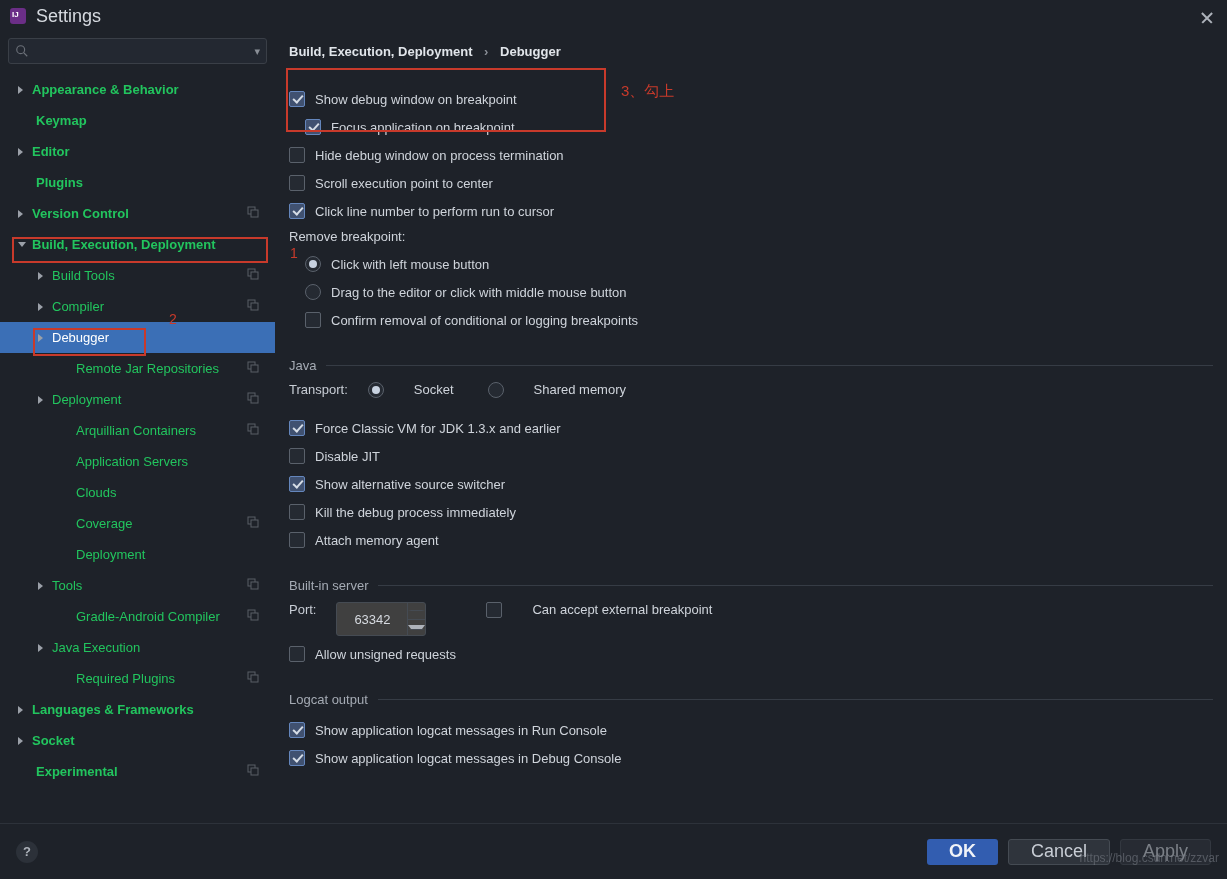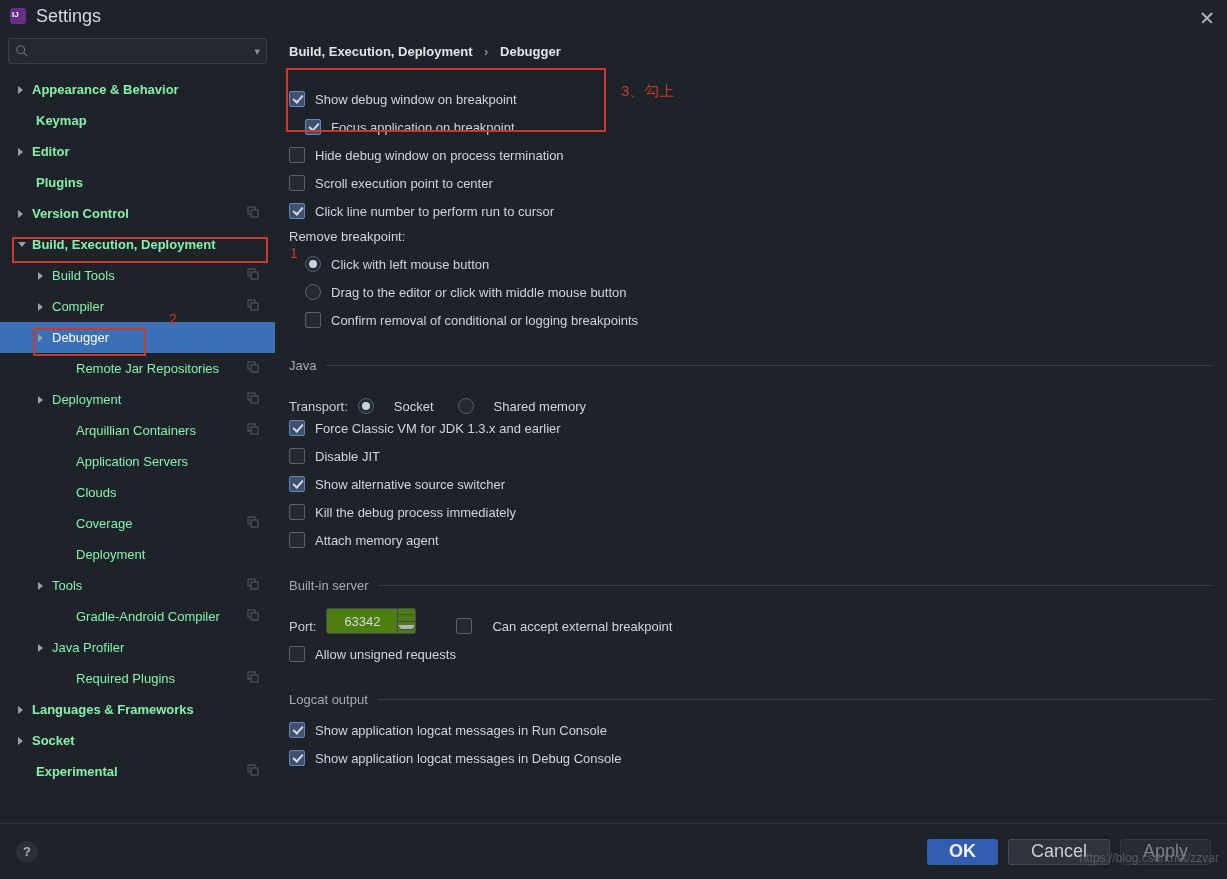--- a/index.html
+++ b/index.html
@@ -11,21 +11,21 @@
 .titlebar .close-x{margin-left:auto;width:16px;height:16px;cursor:pointer;color:#aeb3bb;}
 .titlebar .close-x:before,.titlebar .close-x:after{content:"";position:absolute;width:14px;height:1.5px;background:#aeb3bb;top:17px;right:13px;}
 .titlebar .close-x:before{transform:rotate(45deg);}
 .titlebar .close-x:after{transform:rotate(-45deg);}
 .body{display:flex;height:790px;}
 
 .sidebar{width:275px;padding:6px 0 0 0;position:relative;}
 .search{margin:0 8px 10px 8px;height:26px;background:#232831;border:1px solid #3a3f47;border-radius:3px;display:flex;align-items:center;padding:0 6px;}
 .search svg{width:14px;height:14px;opacity:.6;}
 .search input{background:transparent;border:none;outline:none;color:#c8cdd5;margin-left:4px;flex:1;font-size:12px;}
-.tree-item{height:31px;display:flex;align-items:center;cursor:pointer;position:relative;color:#86efac;}
+.tree-item{height:31px;display:flex;align-items:center;cursor:pointer;position:relative;color:#22c55e;}
 .tree-item.l0{padding-left:18px;font-weight:bold;}
 .tree-item.l1{padding-left:38px;}
 .tree-item.l2{padding-left:58px;}
 .tree-item.selected{background:#3b6fb6;color:#fff;}
 .tree-item .arrow{position:absolute;width:0;height:0;}
 .tree-item.l0 .arrow{left:18px;}
 .tree-item.l1 .arrow{left:38px;}
 .tree-item .arrow.right{border-top:4px solid transparent;border-bottom:4px solid transparent;border-left:5px solid #9ba0a8;}
 .tree-item .arrow.down{border-left:4px solid transparent;border-right:4px solid transparent;border-top:5px solid #9ba0a8;}
 .tree-item .txt{margin-left:14px;}
@@ -41,23 +41,23 @@
 .row.indent{padding-left:16px;}
 .chk{width:16px;height:16px;background:#252a32;border:1px solid #5a616b;border-radius:2px;margin-right:10px;position:relative;cursor:pointer;}
 .chk.on{background:#405170;border-color:#6486bc;}
 .chk.on:after{content:"";position:absolute;left:2.5px;top:3px;width:8px;height:4px;border-left:2px solid #d6dde6;border-bottom:2px solid #d6dde6;transform:rotate(-48deg);}
 .rad{width:16px;height:16px;border:1px solid #5a616b;border-radius:50%;margin-right:10px;position:relative;cursor:pointer;background:#252a32;}
 .rad.on:after{content:"";position:absolute;left:3px;top:3px;width:8px;height:8px;border-radius:50%;background:#c8d2e0;}
 .lbl{color:#cfd4db;}
 .section-title{color:#a5abb4;margin:20px 0 6px 0;font-size:13px;height:22px;display:flex;align-items:center;}
 .section-title span{padding-right:10px;}
 .section-title .line{flex:1;height:1px;background:#363c45;}
-.kv{display:flex;align-items:flex-end;height:32px;gap:10px;}
+.kv{display:flex;align-items:flex-start;height:32px;gap:20px;}
 .kv .k{color:#c8cdd5;}
-.spinner{display:flex;align-items:center;background:#4d7c0f;border:1px solid #454b53;border-radius:3px;height:26px;}
+.spinner{display:flex;align-items:center;background:#404040;border:1px solid #454b53;border-radius:3px;height:34px;}
 .spinner input{background:transparent;border:none;outline:none;color:#d6dae0;width:70px;text-align:center;font-size:13px;}
 .spinner .btns{display:flex;flex-direction:column;border-left:1px solid #454b53;height:100%;width:18px;}
 .spinner .btns div{flex:1;display:flex;align-items:center;justify-content:center;cursor:pointer;}
 .spinner .btns div:first-child{border-bottom:1px solid #454b53;}
 .spinner .btns .tri-up{width:0;height:0;border-left:3px solid transparent;border-right:3px solid transparent;border-bottom:4px solid #aeb3bb;}
 .spinner .btns .tri-dn{width:0;height:0;border-left:3px solid transparent;border-right:3px solid transparent;border-top:4px solid #aeb3bb;}
 
 .annot-box{position:absolute;border:2px solid #c83a2b;pointer-events:none;}
 .annot-txt{position:absolute;color:#c83a2b;font-size:14px;pointer-events:none;}
 
@@ -184,21 +184,21 @@
         </div>
         <div class="tree-item l2 noarw">
           <span class="txt">Gradle-Android Compiler</span>
           <span class="copy"><svg viewBox="0 0 12 12">
               <rect x="1" y="1" width="7" height="7" fill="none" stroke="#8a8f97"></rect>
               <rect x="4" y="4" width="7" height="7" fill="#1e2229" stroke="#8a8f97"></rect>
             </svg></span>
         </div>
         <div class="tree-item l1">
           <span class="arrow right"></span>
-          <span class="txt">Java Profiler</span>
+          <span class="txt">Java Execution</span>
         </div>
         <div class="tree-item l2 noarw">
           <span class="txt">Required Plugins</span>
           <span class="copy"><svg viewBox="0 0 12 12">
               <rect x="1" y="1" width="7" height="7" fill="none" stroke="#8a8f97"></rect>
               <rect x="4" y="4" width="7" height="7" fill="#1e2229" stroke="#8a8f97"></rect>
             </svg></span>
         </div>
         <div class="tree-item l0">
           <span class="arrow right"></span>

